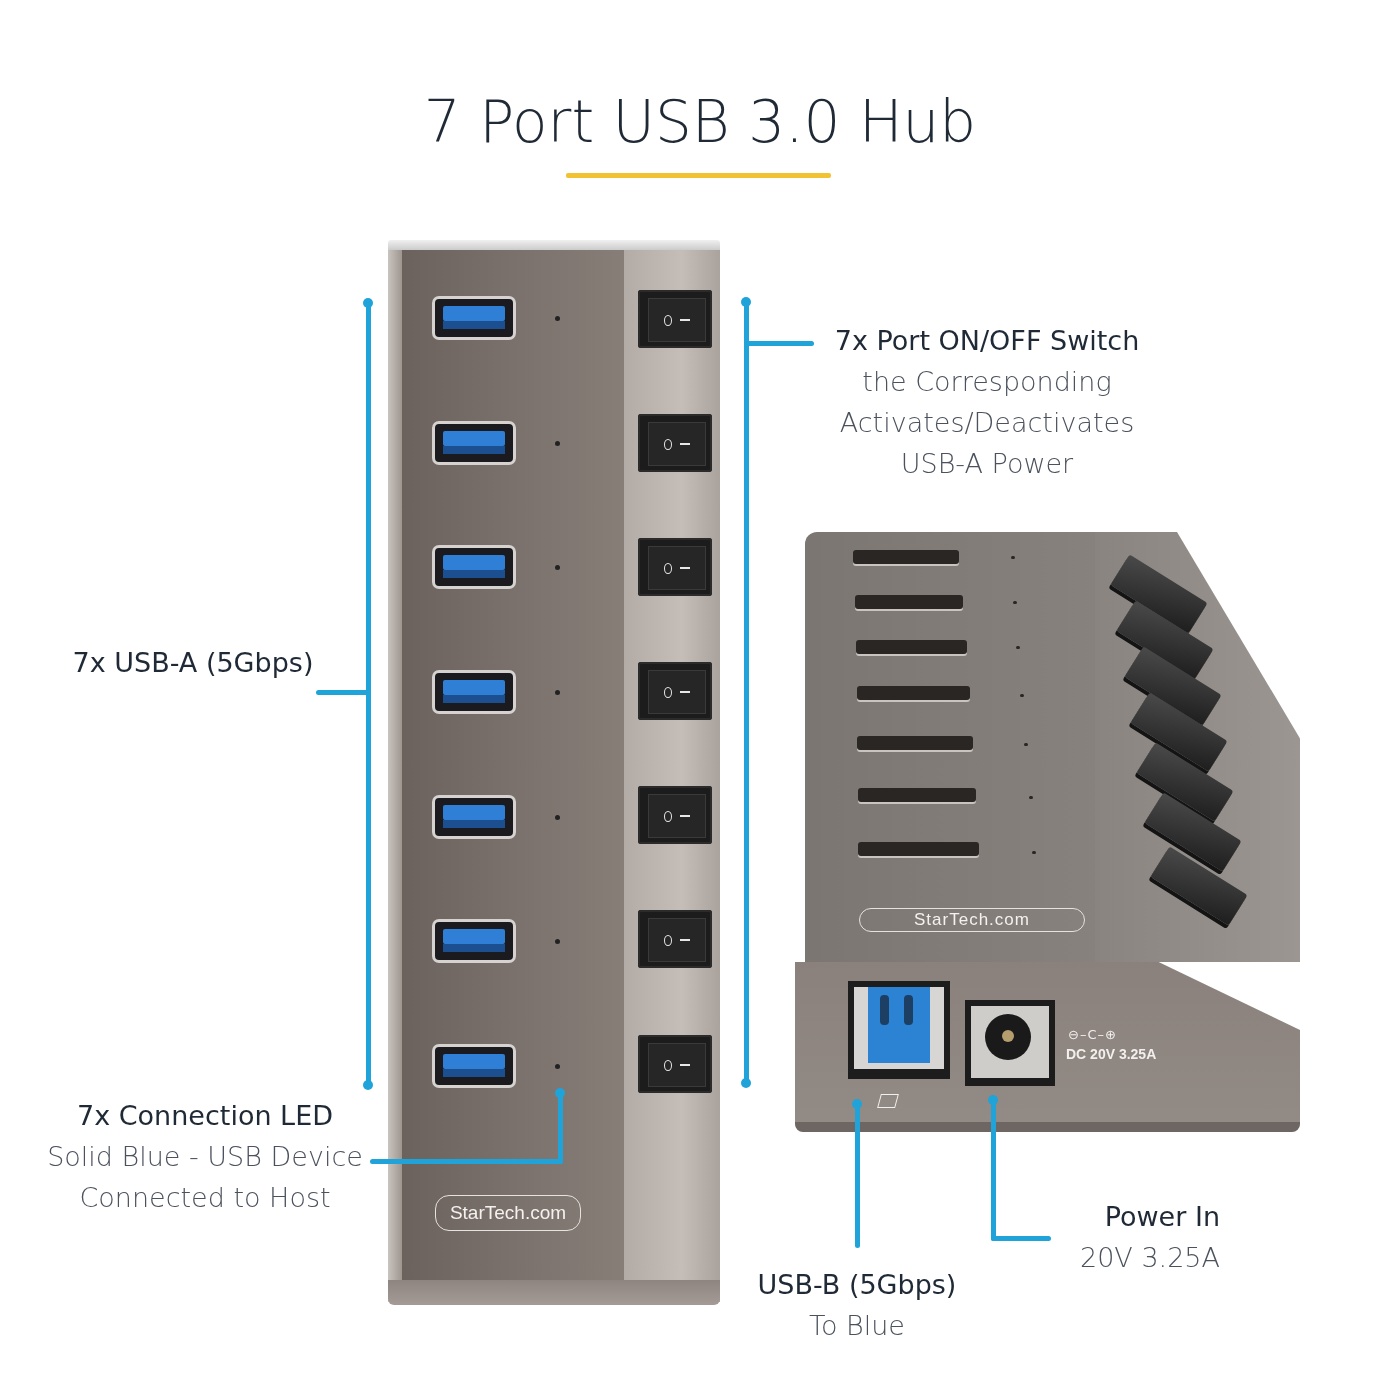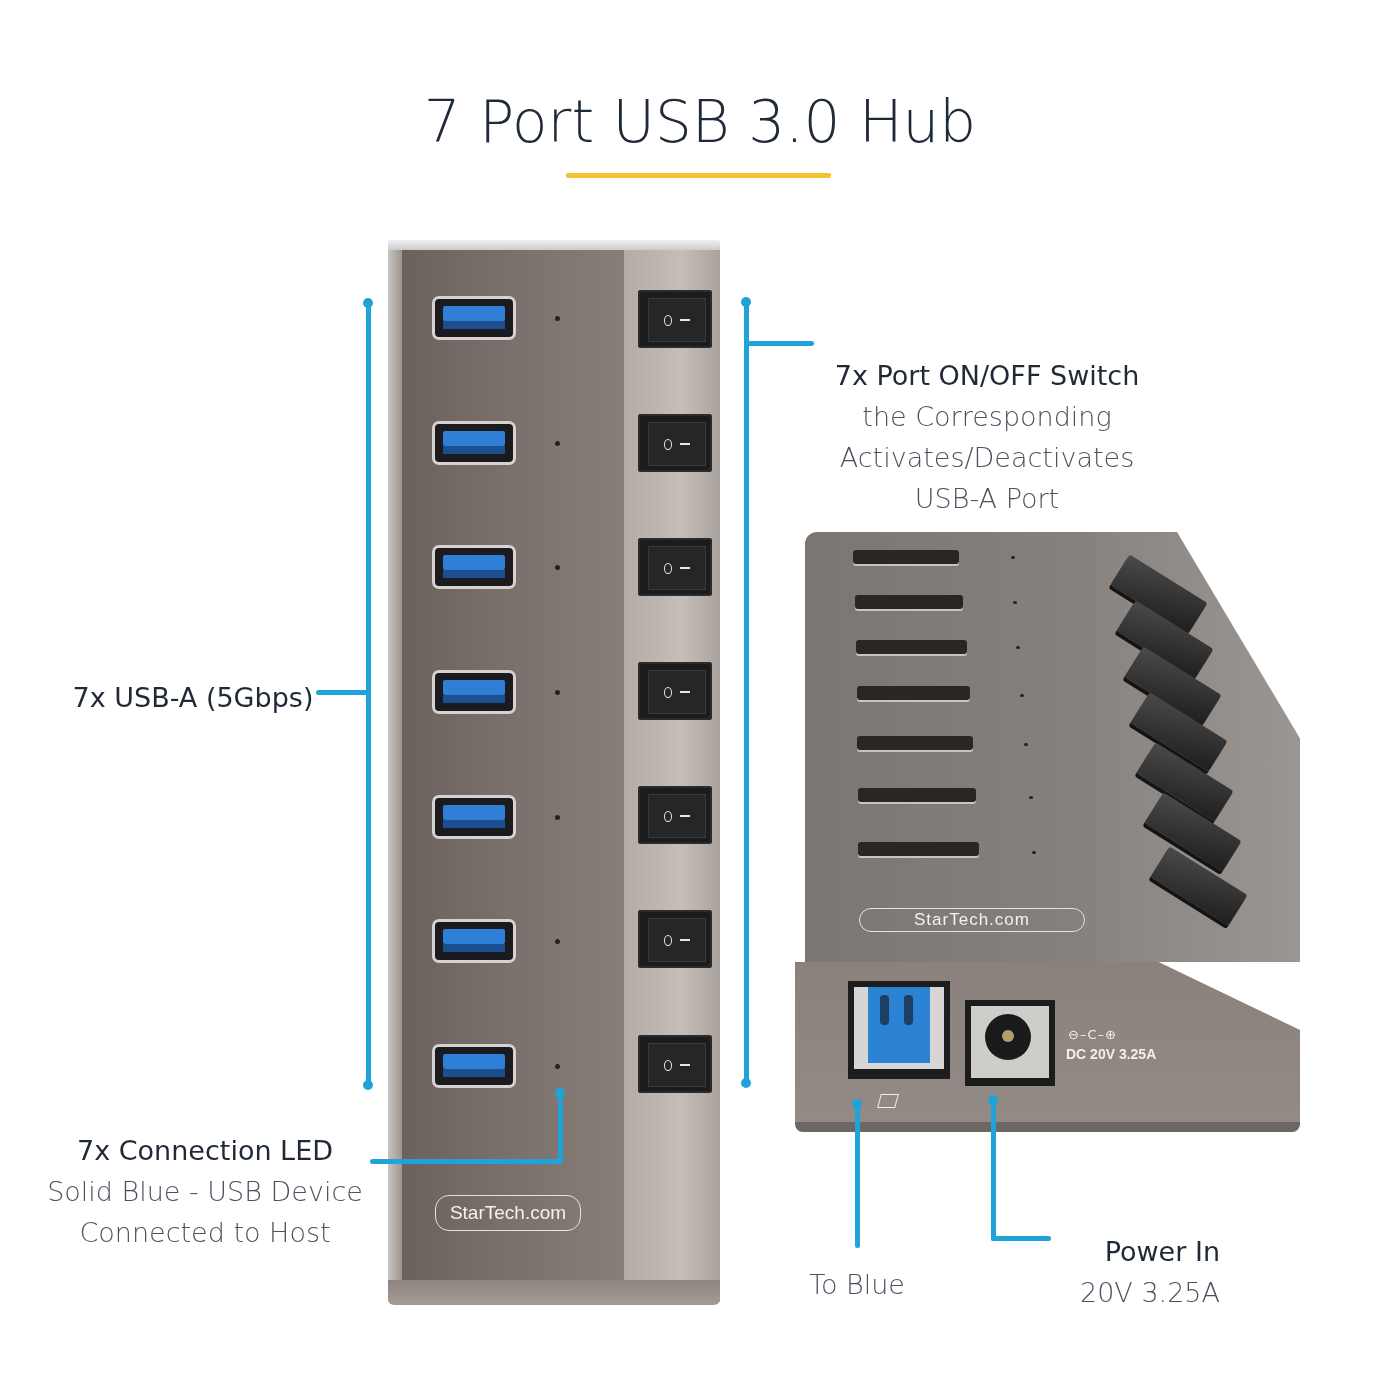--- a/index.html
+++ b/index.html
@@ -7,21 +7,21 @@
          font-family: "DejaVu Sans", "Liberation Sans", sans-serif; color: #1f2a36; }
   .abs { position: absolute; }
 
   
   .title { left: 0; width: 1400px; top: 88px; text-align: center; font-size: 58px; font-weight: 300;
            letter-spacing: 0px; color: #1f2a36; font-family: "DejaVu Sans", sans-serif; }
   .title-underline { left: 566px; top: 173px; width: 265px; height: 5px; background: #f1c232; border-radius: 2px; }
 
   
   .callout { text-align: center; }
-  .callout .head { font-size: 27px; color: #1f2a36; font-weight: 400; line-height: 41px; white-space: nowrap; margin-top: 35px; }
+  .callout .head { font-size: 27px; color: #1f2a36; font-weight: 400; line-height: 41px; white-space: nowrap; }
   .callout .sub { font-size: 27px; color: #3d4450; font-weight: 200; line-height: 41px; white-space: nowrap; opacity: 0.92; }
 
   
   .line { background: #1fa3d8; position: absolute; border-radius: 3px; }
   .dot { width: 10px; height: 10px; background: #1fa3d8; border-radius: 50%; position: absolute; }
 
   
   .hub-v { left: 388px; top: 240px; width: 332px; height: 1065px; }
   .hub-v .top-edge { position: absolute; left: 0; top: 0; width: 332px; height: 14px;
                      background: linear-gradient(#f0f0f0, #bdbdbd); border-radius: 3px 3px 0 0; }
@@ -250,33 +250,34 @@
 <div class="line" style="left:855px; top:1103px; width:5px; height:145px;"></div>
 
 <div class="dot" style="left:988px; top:1095px;"></div>
 <div class="line" style="left:991px; top:1099px; width:5px; height:142px;"></div>
 <div class="line" style="left:991px; top:1236px; width:60px; height:5px;"></div>
 
 <div class="abs callout" style="left:782px; top:320px; width:410px;">
   <div class="head">7x Port ON/OFF Switch</div>
   <div class="sub">the Corresponding</div>
   <div class="sub">Activates/Deactivates</div>
-  <div class="sub">USB-A Port</div>
+  <div class="sub">USB-A Power</div>
 </div>
 
 <div class="abs callout" style="left:40px; top:642px; width:306px;">
   <div class="head">7x USB-A (5Gbps)</div>
 </div>
 
 <div class="abs callout" style="left:30px; top:1095px; width:350px;">
   <div class="head">7x Connection LED</div>
   <div class="sub">Solid Blue - USB Device</div>
   <div class="sub">Connected to Host</div>
 </div>
 
 <div class="abs callout" style="left:732px; top:1264px; width:250px;">
+  <div class="head">USB-B (5Gbps)</div>
   <div class="sub">To Blue</div>
 </div>
 
 <div class="abs callout" style="left:1040px; top:1196px; width:180px;text-align:right;">
   <div class="head">Power In</div>
   <div class="sub">20V 3.25A</div>
 </div>
 
 </body></html>

